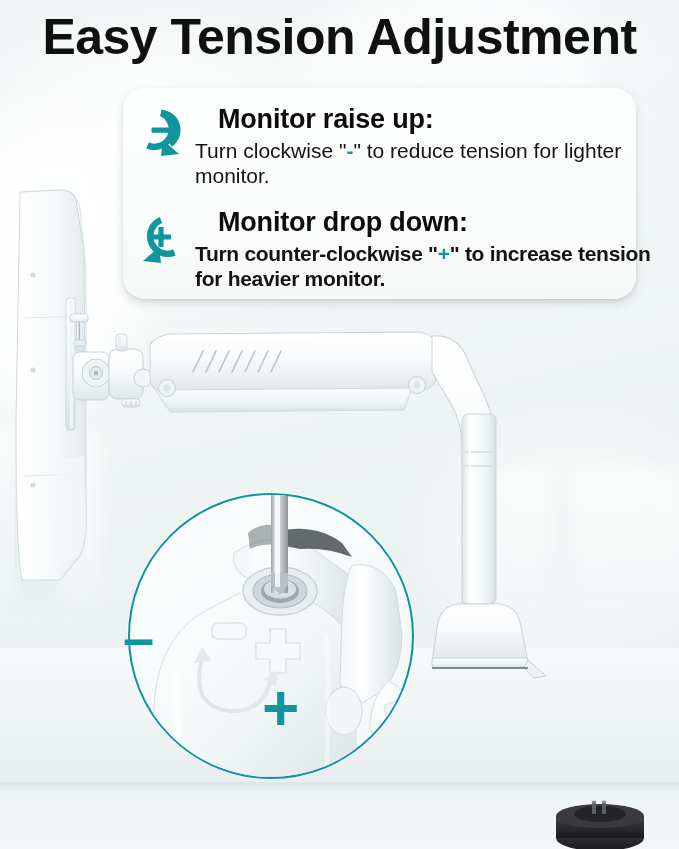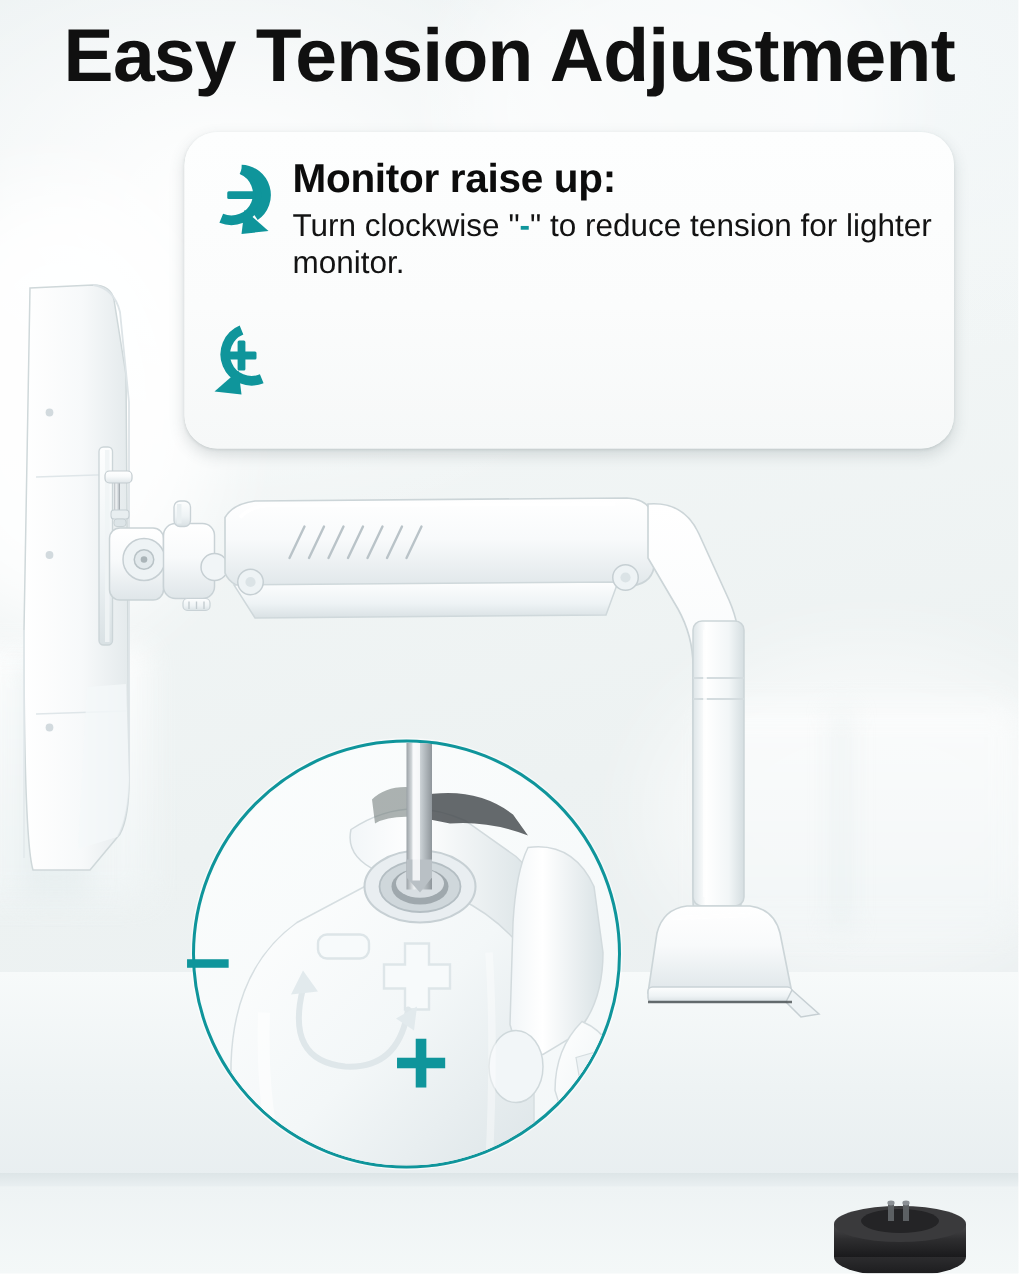--- a/index.html
+++ b/index.html
@@ -117,20 +117,21 @@
   .callout-text { margin-left: 10px; }
 
   .callout-head {
     font-family: "Liberation Sans", sans-serif;
     font-weight: bold;
     font-size: 27px;
     color: #0c0c0c;
     line-height: 31px;
     white-space: nowrap;
     letter-spacing: -0.2px;
+    margin-left: 23px;
   }
   .callout-body {
     font-family: "Liberation Sans", sans-serif;
     font-size: 21px;
     color: #131313;
     line-height: 25px;
     margin-top: 3px;
     width: 470px;
   }
   .callout-body.bold { font-weight: bold; letter-spacing: -0.3px; }
@@ -326,20 +327,24 @@
     </div>
   </div>
 
   <div class="callout-row r2">
     <svg class="callout-icon" viewBox="0 0 48 54">
       <path d="M24 5 A17 17 0 1 0 37.5 37.5" fill="none" stroke="#0f959b" stroke-width="6.4" stroke-linecap="butt"></path>
       <path d="M22 32 L6 46 L24 48 Z" fill="#0f959b"></path>
       <rect x="21.4" y="12" width="5.2" height="20" rx="1" fill="#0f959b"></rect>
       <rect x="14" y="19.4" width="20" height="5.2" rx="1" fill="#0f959b"></rect>
     </svg>
+    <div class="callout-text">
+      <div class="callout-head">Monitor drop down:</div>
+      <div class="callout-body bold"><span>Turn counter-clockwise "</span><span class="sym">+</span><span>" to increase tension for heavier monitor.</span></div>
+    </div>
   </div>
 
   <div class="detail-circle">
     <svg class="detail-inner" viewBox="0 0 282 282">
       <defs>
         <linearGradient id="dWhite" x1="0" y1="0" x2="1" y2="1">
           <stop offset="0%" stop-color="#ffffff"></stop>
           <stop offset="55%" stop-color="#f3f7f8"></stop>
           <stop offset="100%" stop-color="#dde5e8"></stop>
         </linearGradient>

